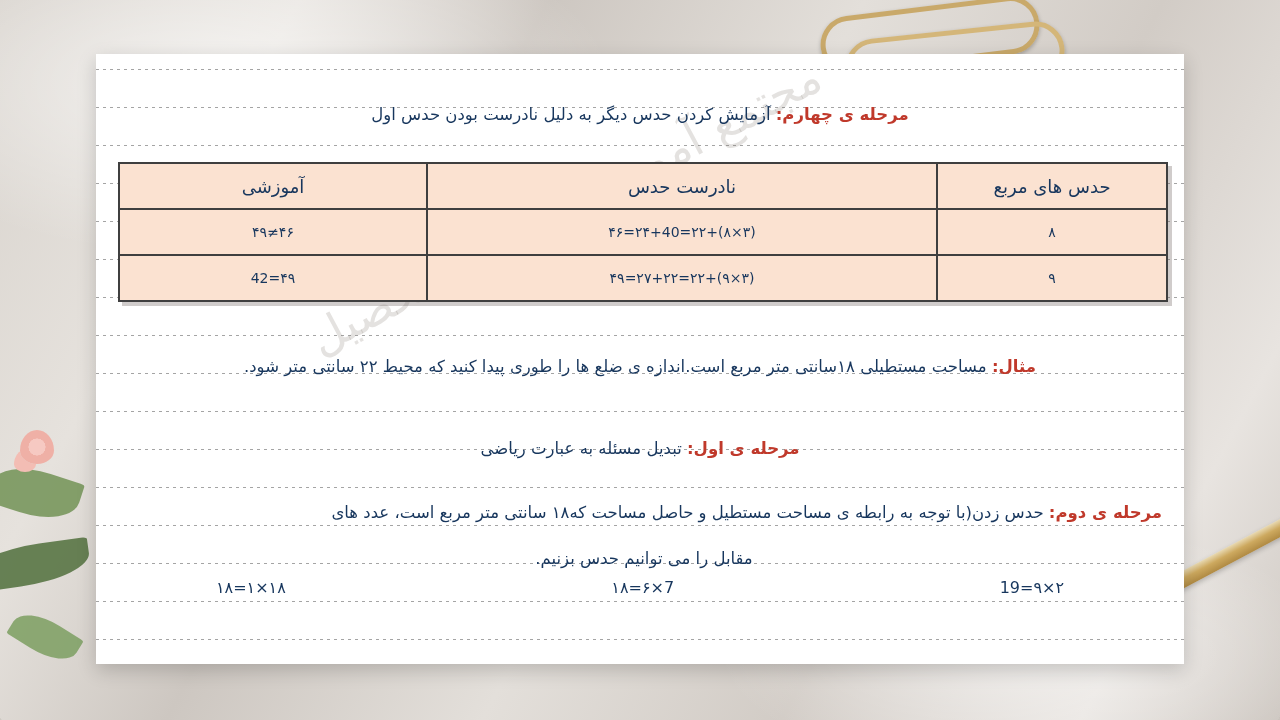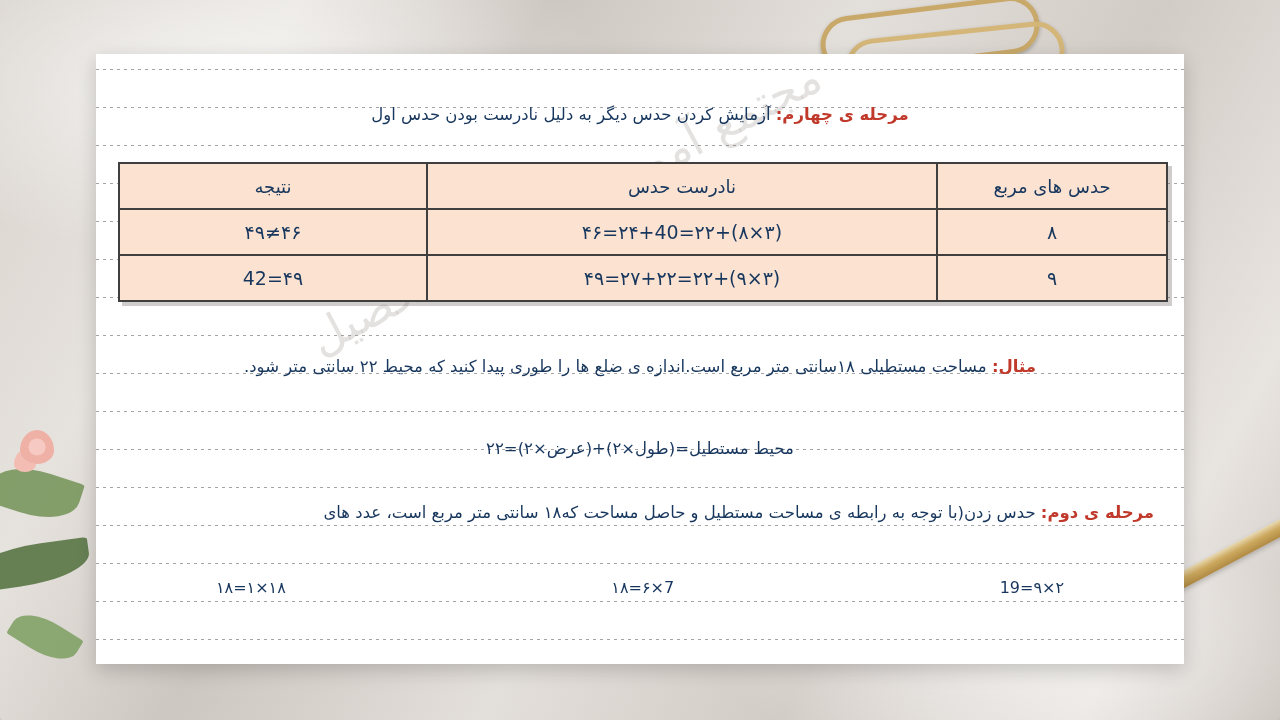--- a/index.html
+++ b/index.html
@@ -146,38 +146,38 @@
     width: 1048px;
     border-collapse: collapse;
     table-layout: fixed;
     background: #fbe2d1;
     box-shadow: 4px 4px 0 rgba(120,110,105,0.35);
   }
   table.guess td, table.guess th {
     border: 2px solid #3f3f3f;
     text-align: center;
     color: #17365d;
-    font-size: 19px;
+    font-size: 14px;
     padding: 7px 4px;
     height: 30px;
   }
   table.guess thead th {
     font-weight: normal;
     font-size: 18px;
   }
   col.c1 { width: 230px; }
   col.c2 { width: 510px; }
   col.c3 { width: 308px; }
 
   .example  { top: 300px; right: 20px; left: 20px; text-align: center; }
 
   .stage1   { top: 382px; right: 20px; left: 20px; }
   .stage1 .inner { display: flex; justify-content: center; gap: 80px; align-items: baseline; }
 
-  .stage2   { top: 446px; right: 30px; left: 30px; text-align: right; }
+  .stage2   { top: 446px; right: 22px; left: 30px; text-align: right; }
   .stage2 .l2b { display: block; margin-top: 20px; text-align: center; }
 
   .eqrow {
     position: absolute;
     top: 524px; right: 120px; left: 120px;
     display: flex;
     justify-content: space-between;
     font-size: 16px;
     color: #17365d;
     direction: rtl;
@@ -210,21 +210,21 @@
       <table class="guess">
         <colgroup>
             <col class="c1">
             <col class="c2">
             <col class="c3">
           </colgroup>
         <thead>
           <tr>
             <th>حدس های مربع</th>
             <th>نادرست حدس</th>
-            <th>نتیجه</th>
+            <th>آموزشی</th>
           </tr>
         </thead>
         <tbody>
           <tr>
             <td>۸</td>
             <td>(۳×۸)+۲۲=۲۴+40=۴۶</td>
             <td>۴۶≠۴۹</td>
           </tr>
           <tr>
             <td>۹</td>
@@ -234,26 +234,29 @@
         </tbody>
       </table>
     </div>
 
     <div class="line example">
       <span class="red">مثال:</span><span> مساحت مستطیلی ۱۸سانتی متر مربع است.اندازه ی ضلع ها را طوری پیدا کنید که محیط ۲۲ سانتی متر شود.</span>
     </div>
 
     <div class="line stage1">
       <div class="inner">
-        <span>محیط مستطیل=(طول×۲)+(عرض×۲)=۲۲</span>
+        <span>
+          <span class="red">مرحله ی اول:</span><span> تبدیل مسئله به عبارت ریاضی</span>
+        </span>
       </div>
     </div>
 
     <div class="line stage2">
       <span class="red">مرحله ی دوم:</span><span> حدس زدن(با توجه به رابطه ی مساحت مستطیل و حاصل مساحت که۱۸ سانتی متر مربع است، عدد های</span>
+      <span class="l2b">مقابل را می توانیم حدس بزنیم.</span>
     </div>
 
     <div class="eqrow">
       <span>۲×۹=19</span>
       <span>7×۶=۱۸</span>
       <span>۱۸×۱=۱۸</span>
     </div>
 
   </div>
 </div>

